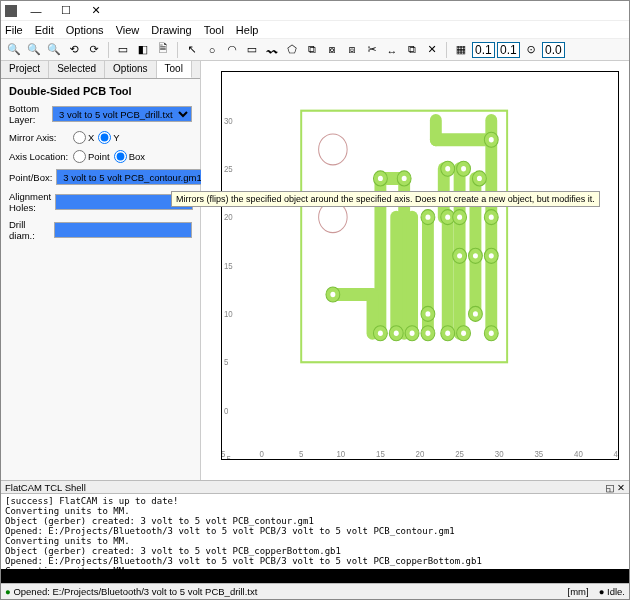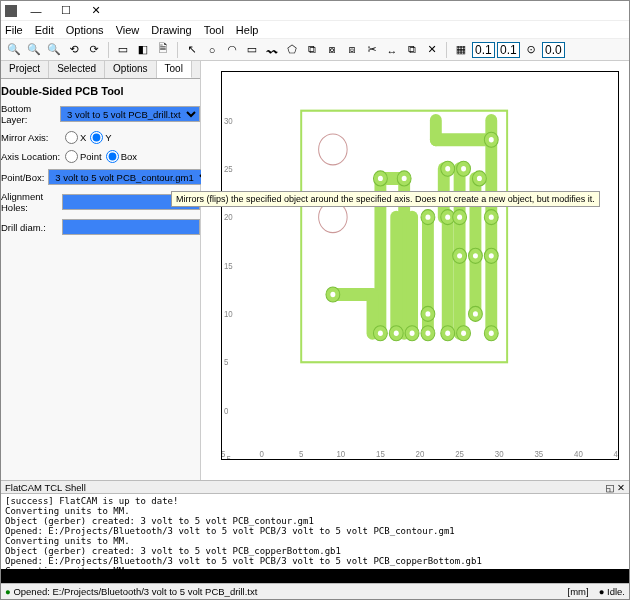--- a/index.html
+++ b/index.html
@@ -13,21 +13,21 @@
   .menubar span { cursor: pointer; }
   .toolbar { display: flex; height: 22px; background: #f8f8f8; border-bottom: 1px solid #ccc; align-items: center; padding: 0 4px; gap: 2px; }
   .toolbar .tbtn { width: 18px; height: 18px; display: flex; align-items: center; justify-content: center; border: 1px solid transparent; cursor: pointer; }
   .toolbar .sep { width: 1px; height: 16px; background: #ccc; margin: 0 3px; }
   .toolbar .tinput { width: 23px; height: 16px; font-size: 12px; border: 1px solid #0369a1; padding: 0 2px; }
   .main { flex: 1; display: flex; overflow: hidden; }
   .sidebar { width: 200px; border-right: 1px solid #ccc; display: flex; flex-direction: column; background: #f8f8f8; }
   .tabs { display: flex; height: 18px; background: #eee; border-bottom: 1px solid #aaa; font-size: 10px; }
   .tabs .tab { padding: 2px 8px; border-right: 1px solid #ccc; cursor: pointer; }
   .tabs .tab.active { background: #fff; border-bottom: 1px solid #fff; }
-  .panel { padding: 6px 0; font-size: 10px; }
+  .panel { padding: 6px 8px; font-size: 10px; }
   .panel h3 { font-size: 11px; font-weight: bold; margin-bottom: 6px; }
   .row { display: flex; align-items: center; margin-bottom: 6px; gap: 4px; }
   .row .lbl { width: 60px; font-size: 9.5px; }
   .row select, .row input[type=text] { flex: 1; font-size: 9.5px; height: 16px; border: 1px solid #aaa; padding: 0 2px; background: #3b82f6; }
   .row .btn { font-size: 9.5px; padding: 1px 4px; border: 1px solid #999; background: #eee; cursor: pointer; }
   .row label { font-size: 9.5px; display: flex; align-items: center; gap: 2px;}
   .canvas-area { flex: 1; position: relative; background: #fff; padding: 10px; }
   .plot { position: absolute; top: 10px; left: 20px; right: 10px; bottom: 20px; border: 1px solid #000; }
   .tooltip { position: absolute; background: #ffffe1; border: 1px solid #999; padding: 2px 4px; font-size: 9px; z-index: 10; white-space: nowrap; }
   svg { position: absolute; top: 0; left: 0; }

